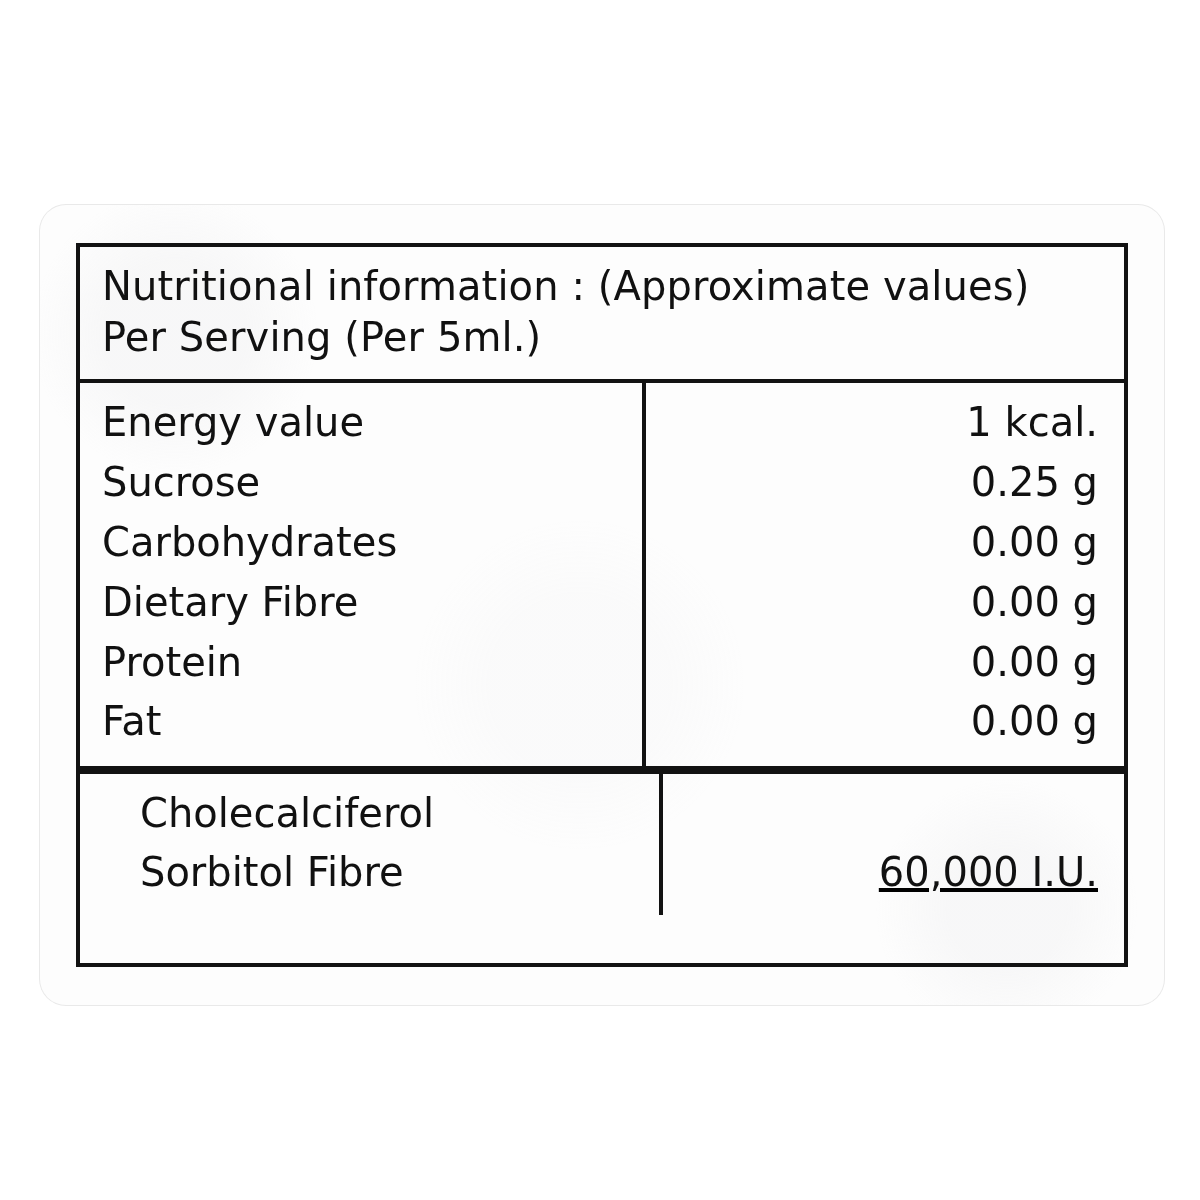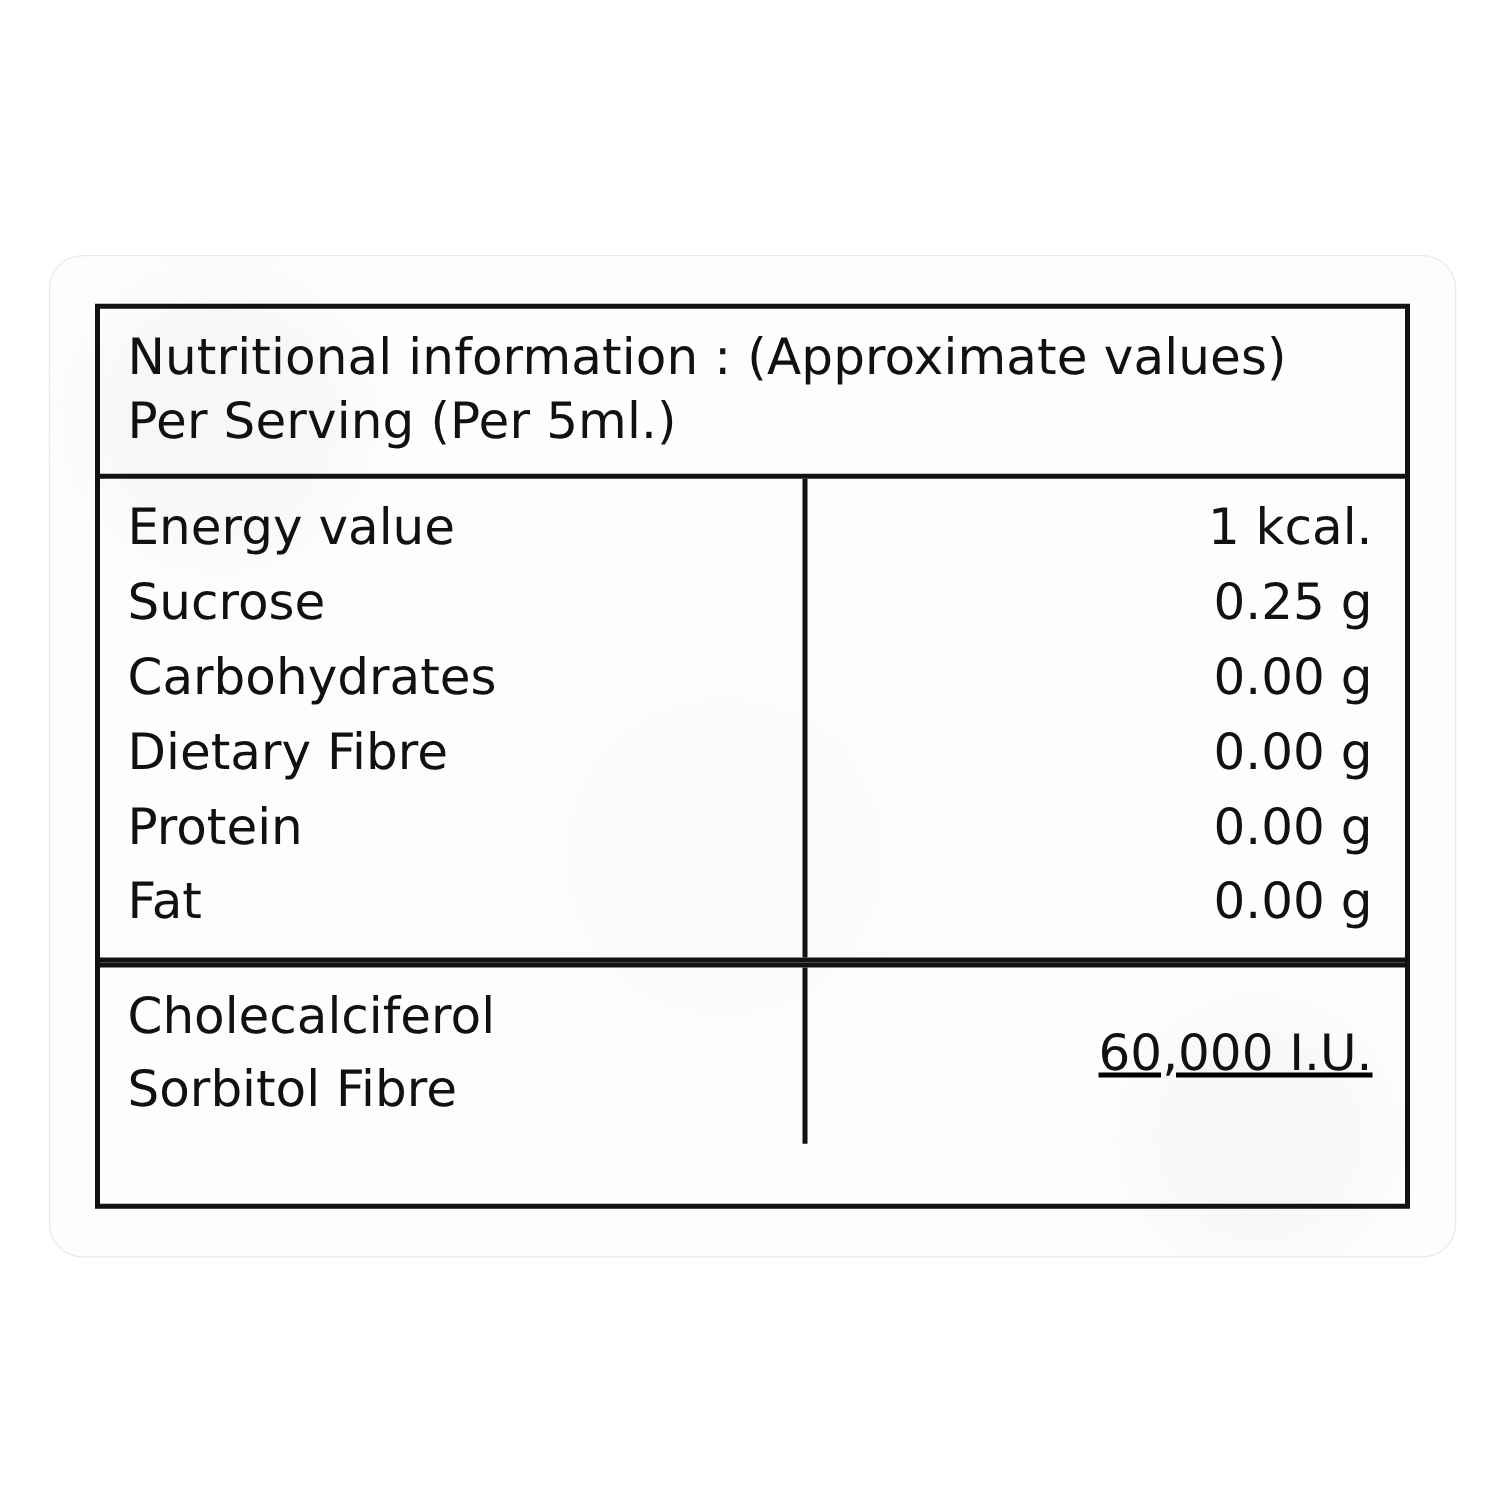--- a/index.html
+++ b/index.html
@@ -103,21 +103,22 @@
   .comp-title {
     font-size: 40px;
     line-height: 1.28;
     color: #111111;
     font-weight: bold;
     white-space: nowrap;
   }
 
   .ingredients-block {
     display: flex;
-    align-items: center;
+    align-items: flex-end;
+    padding-left: 38px;
   }
   .ingredients-names {
     width: 54.2%;
     box-sizing: border-box;
     padding: 10px 0 12px 22px;
     border-right: 4px solid #121212;
   }
   .ingredients-values {
     flex: 1;
     box-sizing: border-box;

